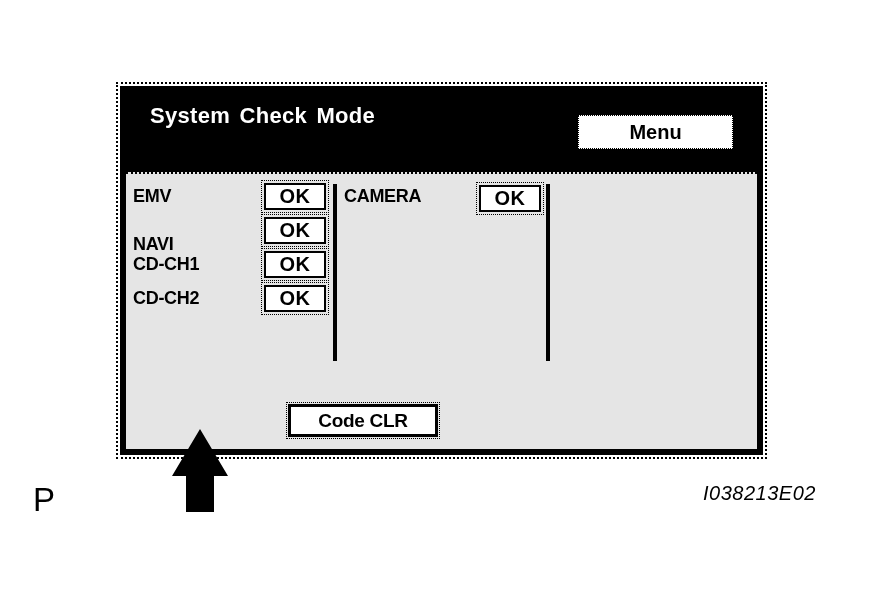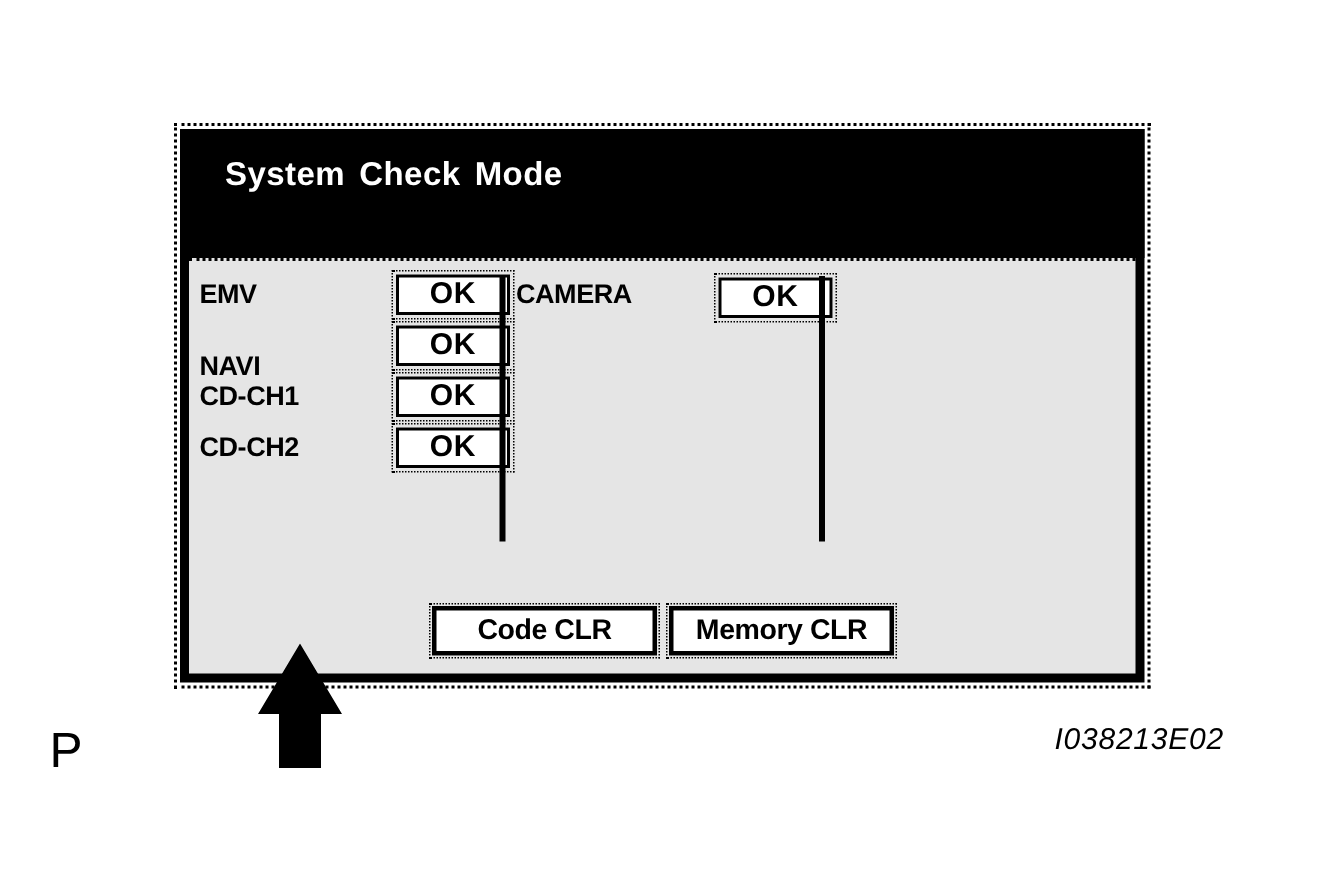--- a/index.html
+++ b/index.html
@@ -51,21 +51,21 @@
     letter-spacing: -0.3px; white-space: nowrap;
   }
   #lbl-emv    { top: 12px; }
   #lbl-navi   { top: 60px; }
   #lbl-cdch1  { top: 80px; }
   #lbl-cdch2  { top: 114px; }
   #lbl-camera { left: 218px; top: 12px; }
 
   .ok-box {
     position: absolute; left: 138px;
-    width: 76px; height: 27px;
+    width: 62px; height: 27px;
     background: #fff;
     border: 2px solid #000;
     outline: 1px dotted #000;
     outline-offset: 2px;
     text-align: center;
     font-size: 20px; font-weight: bold; line-height: 23px;
     letter-spacing: 0.5px;
   }
   #ok-emv    { top: 9px; }
   #ok-navi   { top: 43px; }
@@ -110,20 +110,21 @@
 </style>
 </head>
 <body>
 
 <div class="page">
 
   <div class="panel">
 
     <div class="screen-header">
       <div class="screen-title">System Check Mode</div>
+      <button class="menu-btn">Menu</button>
     </div>
 
     <div class="screen-body">
 
       <span class="dev-label" id="lbl-emv">EMV</span>
       <span class="ok-box" id="ok-emv">OK</span>
 
       <span class="dev-label" id="lbl-navi">NAVI</span>
       <span class="ok-box" id="ok-navi">OK</span>
 
@@ -134,21 +135,20 @@
       <span class="ok-box" id="ok-cdch2">OK</span>
 
       <div class="vdiv vdiv-1"></div>
 
       <span class="dev-label" id="lbl-camera">CAMERA</span>
       <span class="ok-box" id="ok-camera">OK</span>
 
       <div class="vdiv vdiv-2"></div>
 
       <button class="screen-btn" id="btn-code">Code CLR</button>
-      <button class="screen-btn" id="btn-memory">Memory CLR</button>
     </div>
 
   </div>
 
   <svg class="callout-arrow" width="62" height="83" viewBox="0 0 62 83" xmlns="http://www.w3.org/2000/svg">
     <polygon points="31,0 59,47 45,47 45,83 17,83 17,47 3,47" fill="#000"></polygon>
   </svg>
 
   <div class="page-letter">P</div>
 

